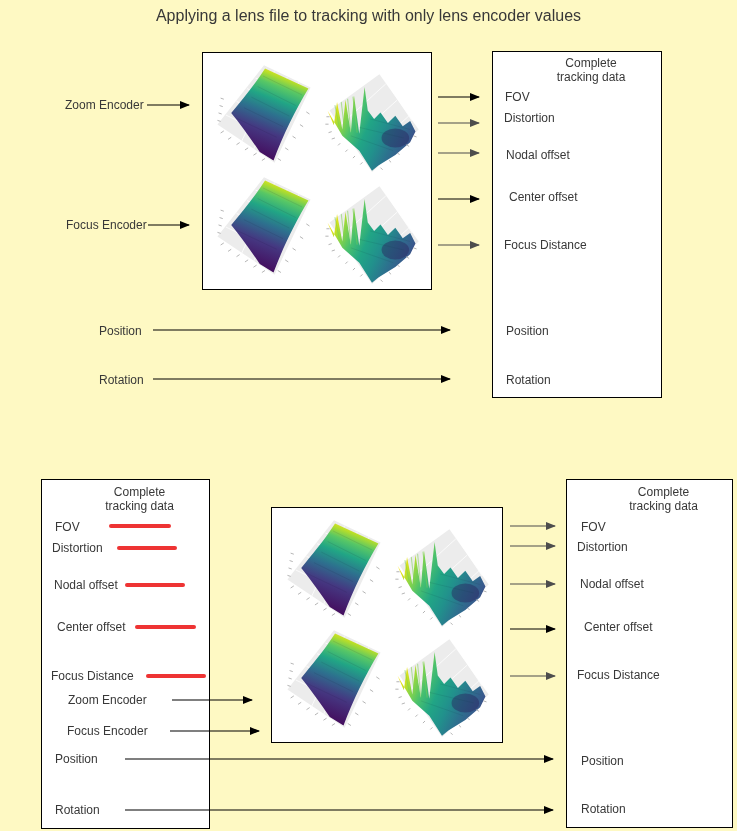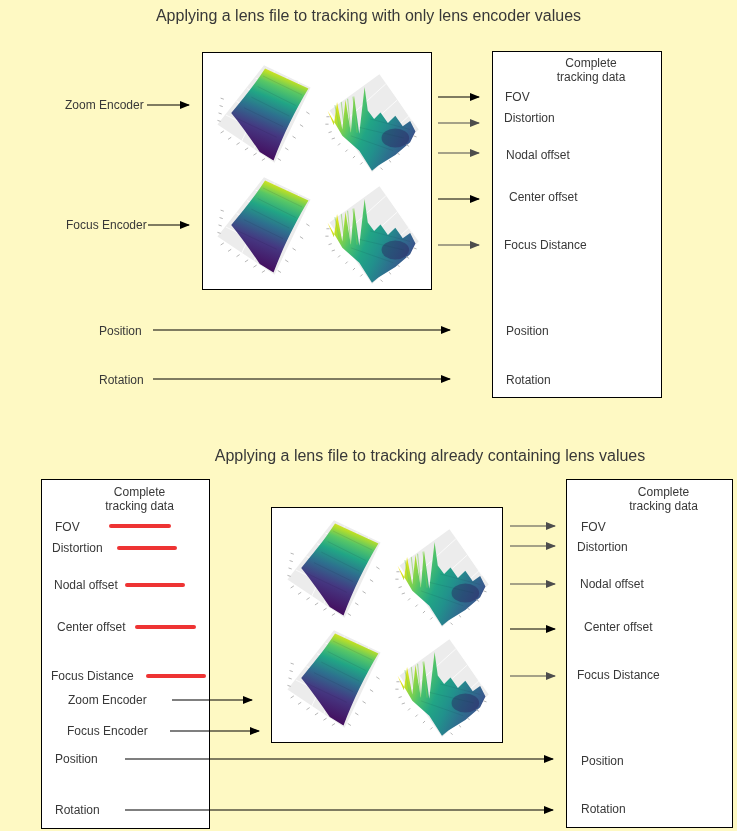--- a/index.html
+++ b/index.html
@@ -133,21 +133,20 @@
     <div>tracking data</div>
   </div>
   <div class="lbl" style="left:505px;top:97px;">FOV</div>
   <div class="lbl" style="left:504px;top:118px;">Distortion</div>
   <div class="lbl" style="left:506px;top:155px;">Nodal offset</div>
   <div class="lbl" style="left:509px;top:197px;">Center offset</div>
   <div class="lbl" style="left:504px;top:245px;">Focus Distance</div>
   <div class="lbl" style="left:506px;top:331px;">Position</div>
   <div class="lbl" style="left:506px;top:380px;">Rotation</div>
 
-  <div class="title" style="left:130px;top:456px;width:600px;">Applying a lens file to tracking already containing lens values</div>
 
   <div class="box" style="left:41px;top:479px;width:169px;height:350px;"></div>
   <div class="hdr" style="left:41px;top:485px;width:169px;">
     <div>Complete</div>
     <div>tracking data</div>
   </div>
   <div class="lbl" style="left:55px;top:527px;">FOV</div>
   <div class="lbl" style="left:52px;top:548px;">Distortion</div>
   <div class="lbl" style="left:54px;top:585px;">Nodal offset</div>
   <div class="lbl" style="left:57px;top:627px;">Center offset</div>

